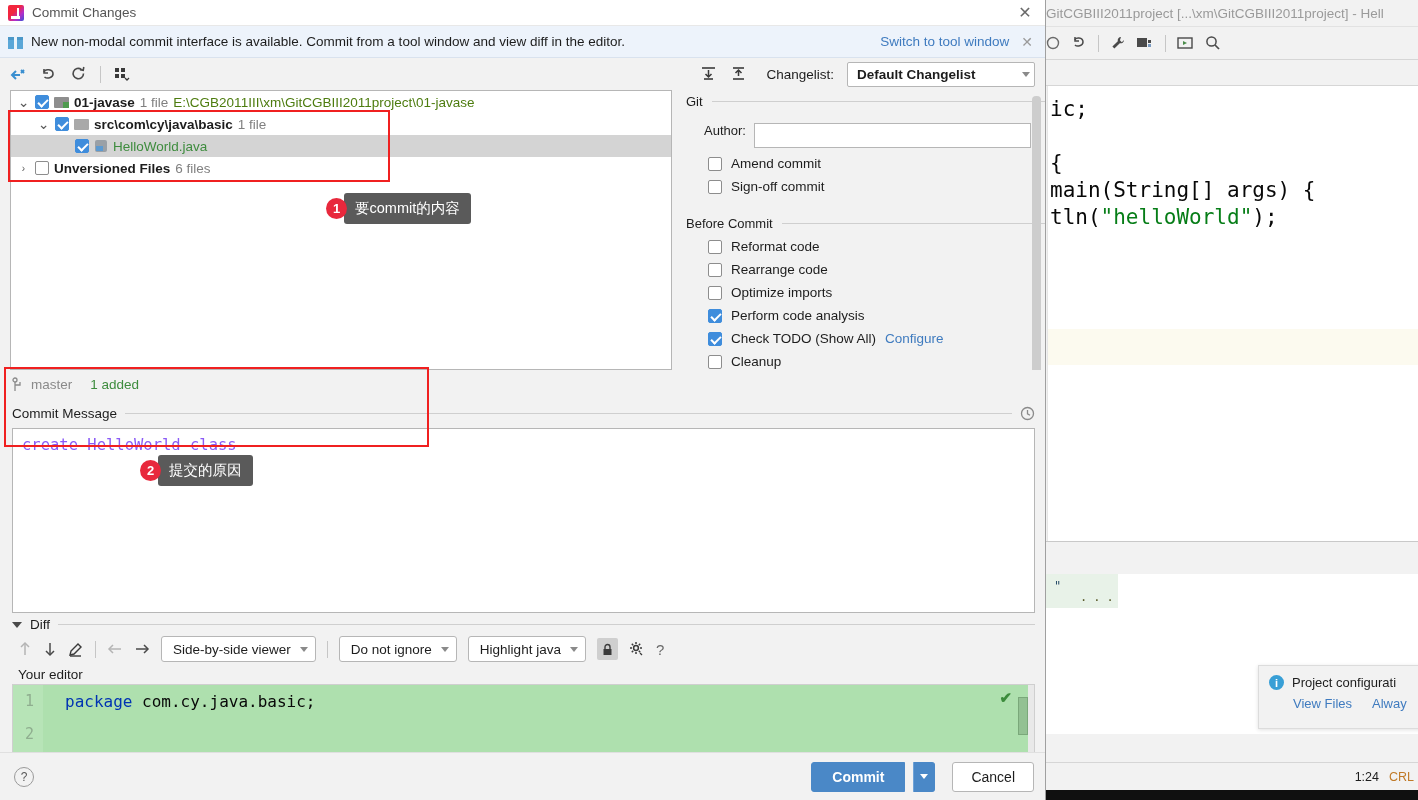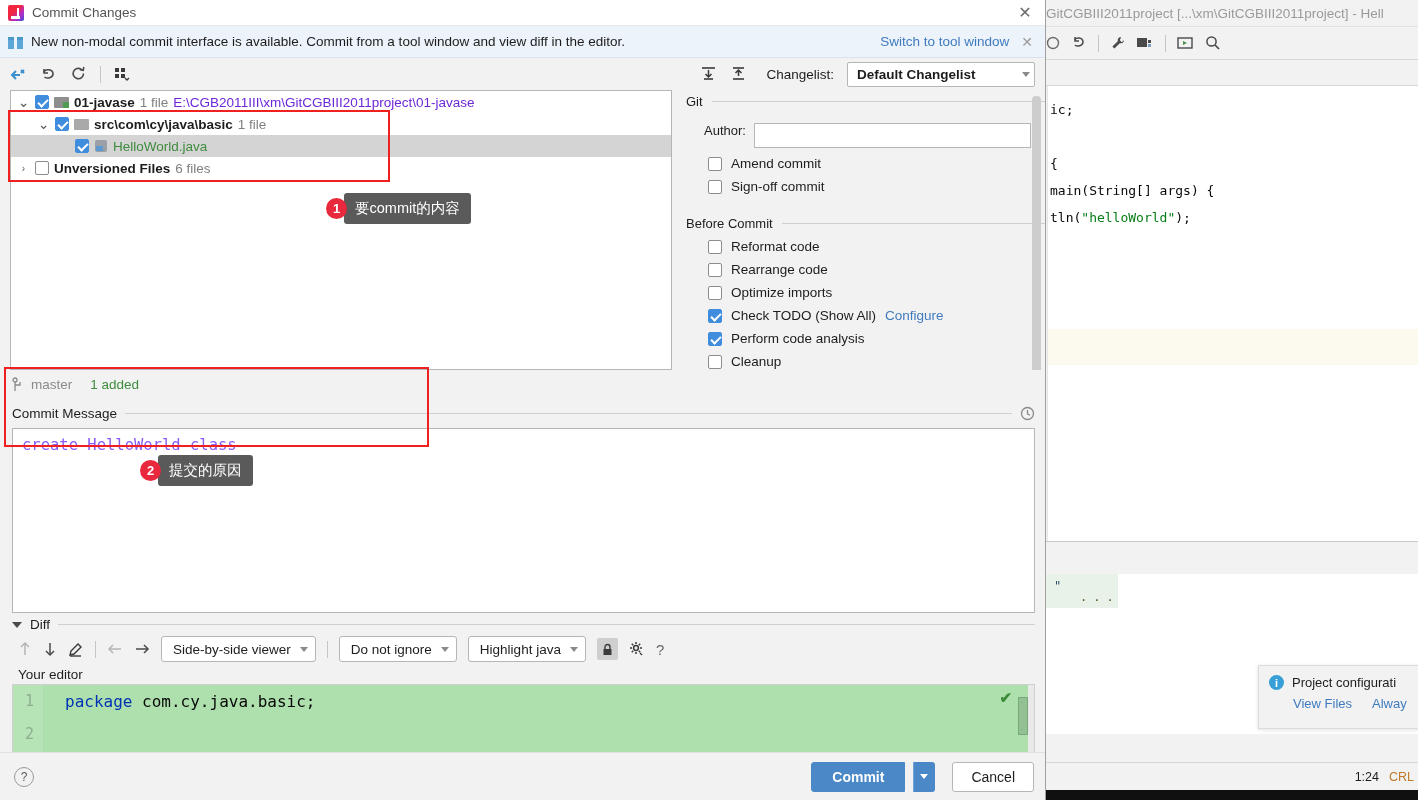--- a/index.html
+++ b/index.html
@@ -38,21 +38,21 @@
   .bg-tabstrip {
     height: 26px; background: #f2f2f2;
     border-bottom: 1px solid #d6d6d6;
   }
   .bg-editor {
     position: relative;
     background: #ffffff;
     height: 455px;
     padding-top: 10px;
     font-family: "DejaVu Sans Mono", monospace;
-    font-size: 13px;
+    font-size: 21px;
     overflow: hidden;
   }
   .bg-gutter {
     position: absolute; left: 0; top: 0; bottom: 0;
     width: 8px; background: #f2f2f2;
     border-right: 1px solid #e6e6e6;
   }
   .bg-code-line { height: 27px; line-height: 27px; white-space: nowrap; padding-left: 10px; }
   .kw { color: #0033b3; }
   .str { color: #067d17; }
@@ -202,21 +202,21 @@
   .fold-icon { width: 15px; height: 12px; position: relative; flex:0 0 auto;}
   .fold-icon .b { position:absolute; left:0; top:1px; width:15px; height:11px; background:#a9a9a9; border-radius:1px;}
   .fold-icon.vcs .b { background:#8e8e8e; }
   .fold-icon.vcs::after { content:""; position:absolute; right:0; bottom:0; width:6px; height:6px; background:#4e9a4e;}
   .java-icon { width: 14px; height: 14px; position: relative; flex:0 0 auto;}
   .java-icon .s { position:absolute; left:1px; top:1px; width:12px; height:12px; background:#9aa0a6; border-radius:2px;}
   .java-icon::after { content:""; position:absolute; left:2px; top:7px; width:7px; height:5px; background:#5c9ad1;}
   .nm { font-weight: bold; }
   .nm.green { color: #3e8c3e; font-weight: normal; }
   .sub { color: #808080; }
-  .path { color: #6d28d9; text-align: right; }
+  .path { color: #4d7c0f; text-align: right; }
 
   .status-row {
     height: 28px; display: flex; align-items: center;
     gap: 8px; padding-left: 12px; font-size: 13.5px;
   }
   .branch-icon { color: #8a8a8a; font-size: 14px; }
   .muted { color: #8a8a8a; }
   .added { color: #3e8c3e; margin-left: 10px; }
 
   .sect-hdr {
@@ -605,26 +605,26 @@
           <div class="chk-row">
             <span class="cb"></span>
             <span>Rearrange code</span>
           </div>
           <div class="chk-row">
             <span class="cb"></span>
             <span>Optimize imports</span>
           </div>
           <div class="chk-row">
             <span class="cb on"></span>
+            <span>Perform code analysis</span>
+          </div>
+          <div class="chk-row">
+            <span class="cb on"></span>
             <span>Check TODO (Show All)</span>
             <span class="bg-link">Configure</span>
-          </div>
-          <div class="chk-row">
-            <span class="cb on"></span>
-            <span>Perform code analysis</span>
           </div>
           <div class="chk-row">
             <span class="cb"></span>
             <span>Cleanup</span>
           </div>
         </div>
 
       <div class="scroll-track"></div>
       <div class="scroll-thumb"></div>
     </div>

